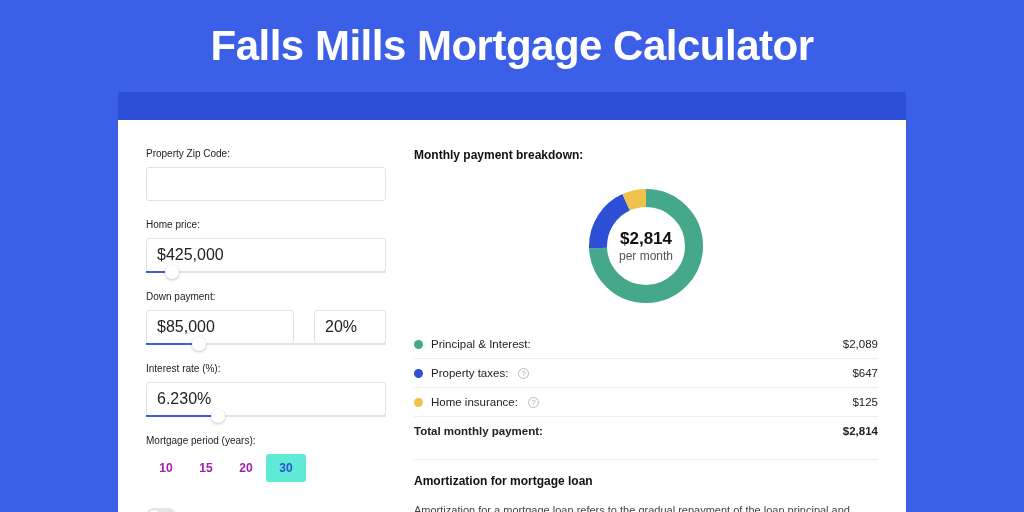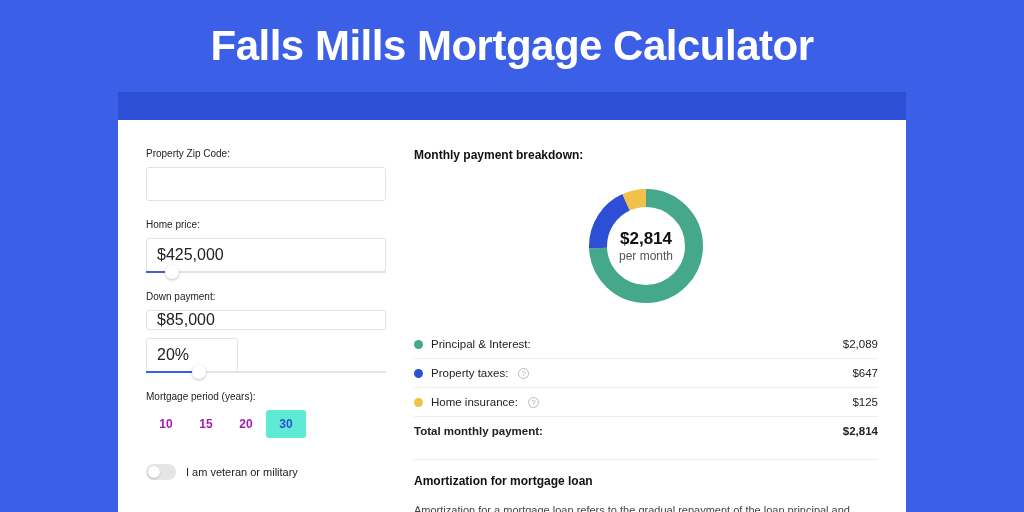--- a/index.html
+++ b/index.html
@@ -11,23 +11,23 @@
   .columns { display: flex; gap: 28px; }
   .left-col { width: 240px; display: flex; flex-direction: column; }
   .right-col { flex: 1; display: flex; flex-direction: column; }
   .field-label { font-size: 10px; color: #222; margin-bottom: 8px; }
   .section-heading { font-size: 12px; font-weight: 700; color: #111; margin-bottom: 14px; }
   .input-box { border: 1px solid #e2e2e2; border-radius: 3px; height: 34px; padding: 0 10px; font-size: 16px; color: #222; display: flex; align-items: center; background: #fff; }
   .field-group { margin-bottom: 18px; position: relative; }
   .slider-track { height: 2px; background: #e4e4e4; position: relative; margin-top: -1px; }
   .slider-fill { position: absolute; left: 0; top: 0; height: 2px; background: #3b5fe6; }
   .slider-thumb { position: absolute; top: -6px; width: 14px; height: 14px; border-radius: 50%; background: #fff; box-shadow: 0 1px 3px rgba(0,0,0,0.25); transform: translateX(-50%); }
-  .row-two { display: flex; gap: 8px; flex-direction: column; }
+  .row-two { display: flex; gap: 20px; }
   .row-two .input-box:first-child { flex: 1; }
-  .row-two .input-box:last-child { width: 92px; }
+  .row-two .input-box:last-child { width: 72px; }
   .period-buttons { display: flex; gap: 0; }
   .period-btn { width: 40px; height: 28px; border: none; background: transparent; font-size: 12px; font-weight: 600; color: #a21caf; border-radius: 3px; cursor: pointer; }
   .period-btn.active { background: #5eead4; color: #2d4fd6; }
   .toggle-row { display: flex; align-items: center; gap: 10px; margin-top: 8px; }
   .toggle { width: 30px; height: 16px; border-radius: 999px; background: #e5e5e5; position: relative; cursor: pointer; }
   .toggle-knob { position: absolute; left: 2px; top: 2px; width: 12px; height: 12px; border-radius: 50%; background: #fff; box-shadow: 0 1px 2px rgba(0,0,0,0.2); }
   .toggle-label { font-size: 11px; color: #222; }
   .donut-wrap { display: flex; justify-content: center; align-items: center; height: 140px; margin-bottom: 14px; }
   .donut { position: relative; width: 120px; height: 120px; }
   .donut svg { transform: rotate(-90deg); }
@@ -71,20 +71,28 @@
         <div class="row-two">
           <div class="input-box">$85,000</div>
           <div class="input-box">20%</div>
         </div>
         <div class="slider-track">
           <div class="slider-fill" style="width:22%"></div>
           <div class="slider-thumb" style="left:22%"></div>
         </div>
       </div>
 
+      <div class="field-group">
+        <div class="field-label">Interest rate (%):</div>
+        <div class="input-box">6.230%</div>
+        <div class="slider-track">
+          <div class="slider-fill" style="width:30%"></div>
+          <div class="slider-thumb" style="left:30%"></div>
+        </div>
+      </div>
 
       <div class="field-group">
         <div class="field-label">Mortgage period (years):</div>
         <div class="period-buttons">
           <button class="period-btn">10</button>
           <button class="period-btn">15</button>
           <button class="period-btn">20</button>
           <button class="period-btn active">30</button>
         </div>
       </div>

